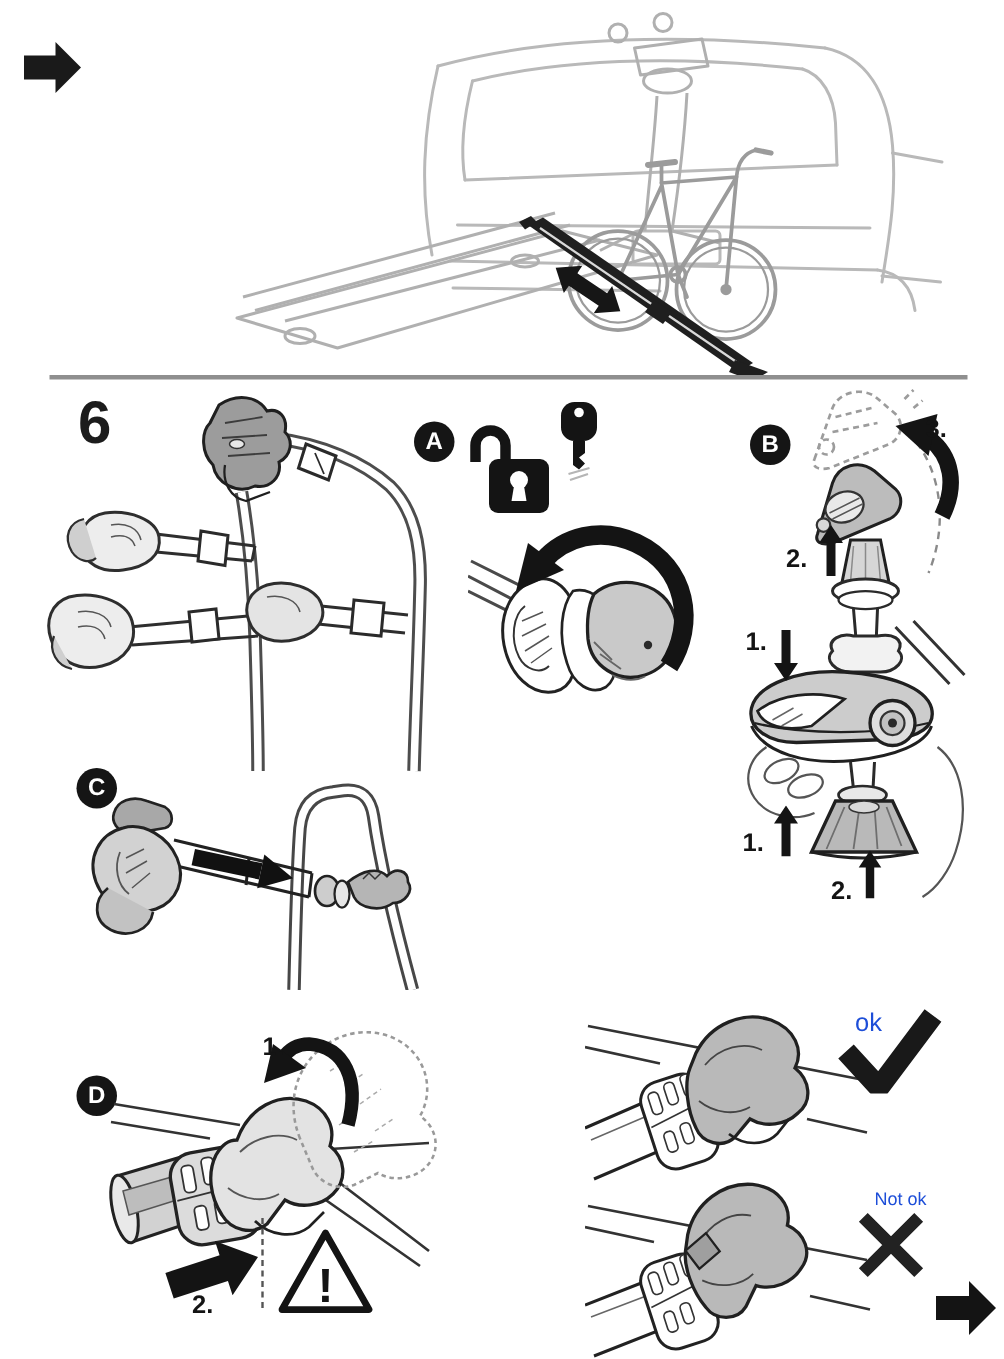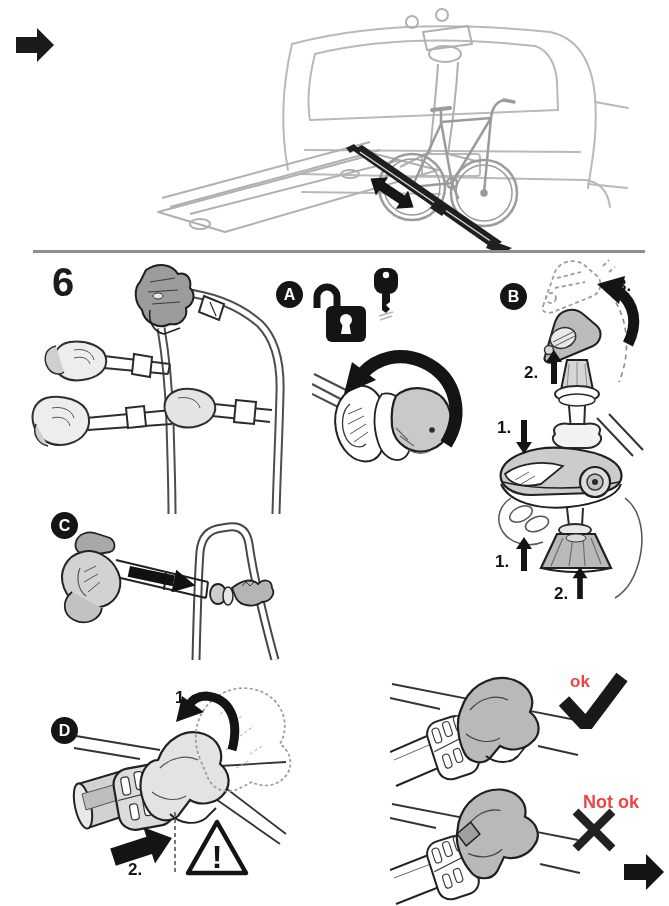--- a/index.html
+++ b/index.html
@@ -5,23 +5,23 @@
   html,body{margin:0;padding:0;background:#ffffff;}
   .page{position:relative;width:669px;height:906px;background:#ffffff;
         font-family:"Liberation Sans",sans-serif;overflow:hidden;}
   .abs{position:absolute;}
   .divider{position:absolute;background:#8f8f8f;}
   .stepnum{position:absolute;font-weight:bold;font-size:40px;color:#1c1c1c;line-height:1;}
   .badge{position:absolute;width:27px;height:27px;border-radius:50%;background:#151515;
          color:#ffffff;font-weight:bold;font-size:16px;display:flex;align-items:center;
          justify-content:center;line-height:1;}
   .slabel{position:absolute;font-weight:bold;font-size:17px;color:#141414;line-height:1;}
-  .verdict{position:absolute;font-weight:bold;color:#ef4444;line-height:1;}
+  .verdict{position:absolute;font-weight:normal;color:#1d4ed8;line-height:1;}
   .v-ok{font-size:17px;}
-  .v-nok{font-size:18px;}
+  .v-nok{font-size:12px;}
   svg{display:block;}
 </style>
 </head>
 <body>
 
 <div class="page">
 
   <svg class="abs" style="left:16px;top:26px" width="40" height="38" viewBox="0 0 40 38">
     <polygon points="0,11 21,11 21,2 38,19 21,36 21,27 0,27" fill="#1a1a1a"></polygon>
   </svg>

